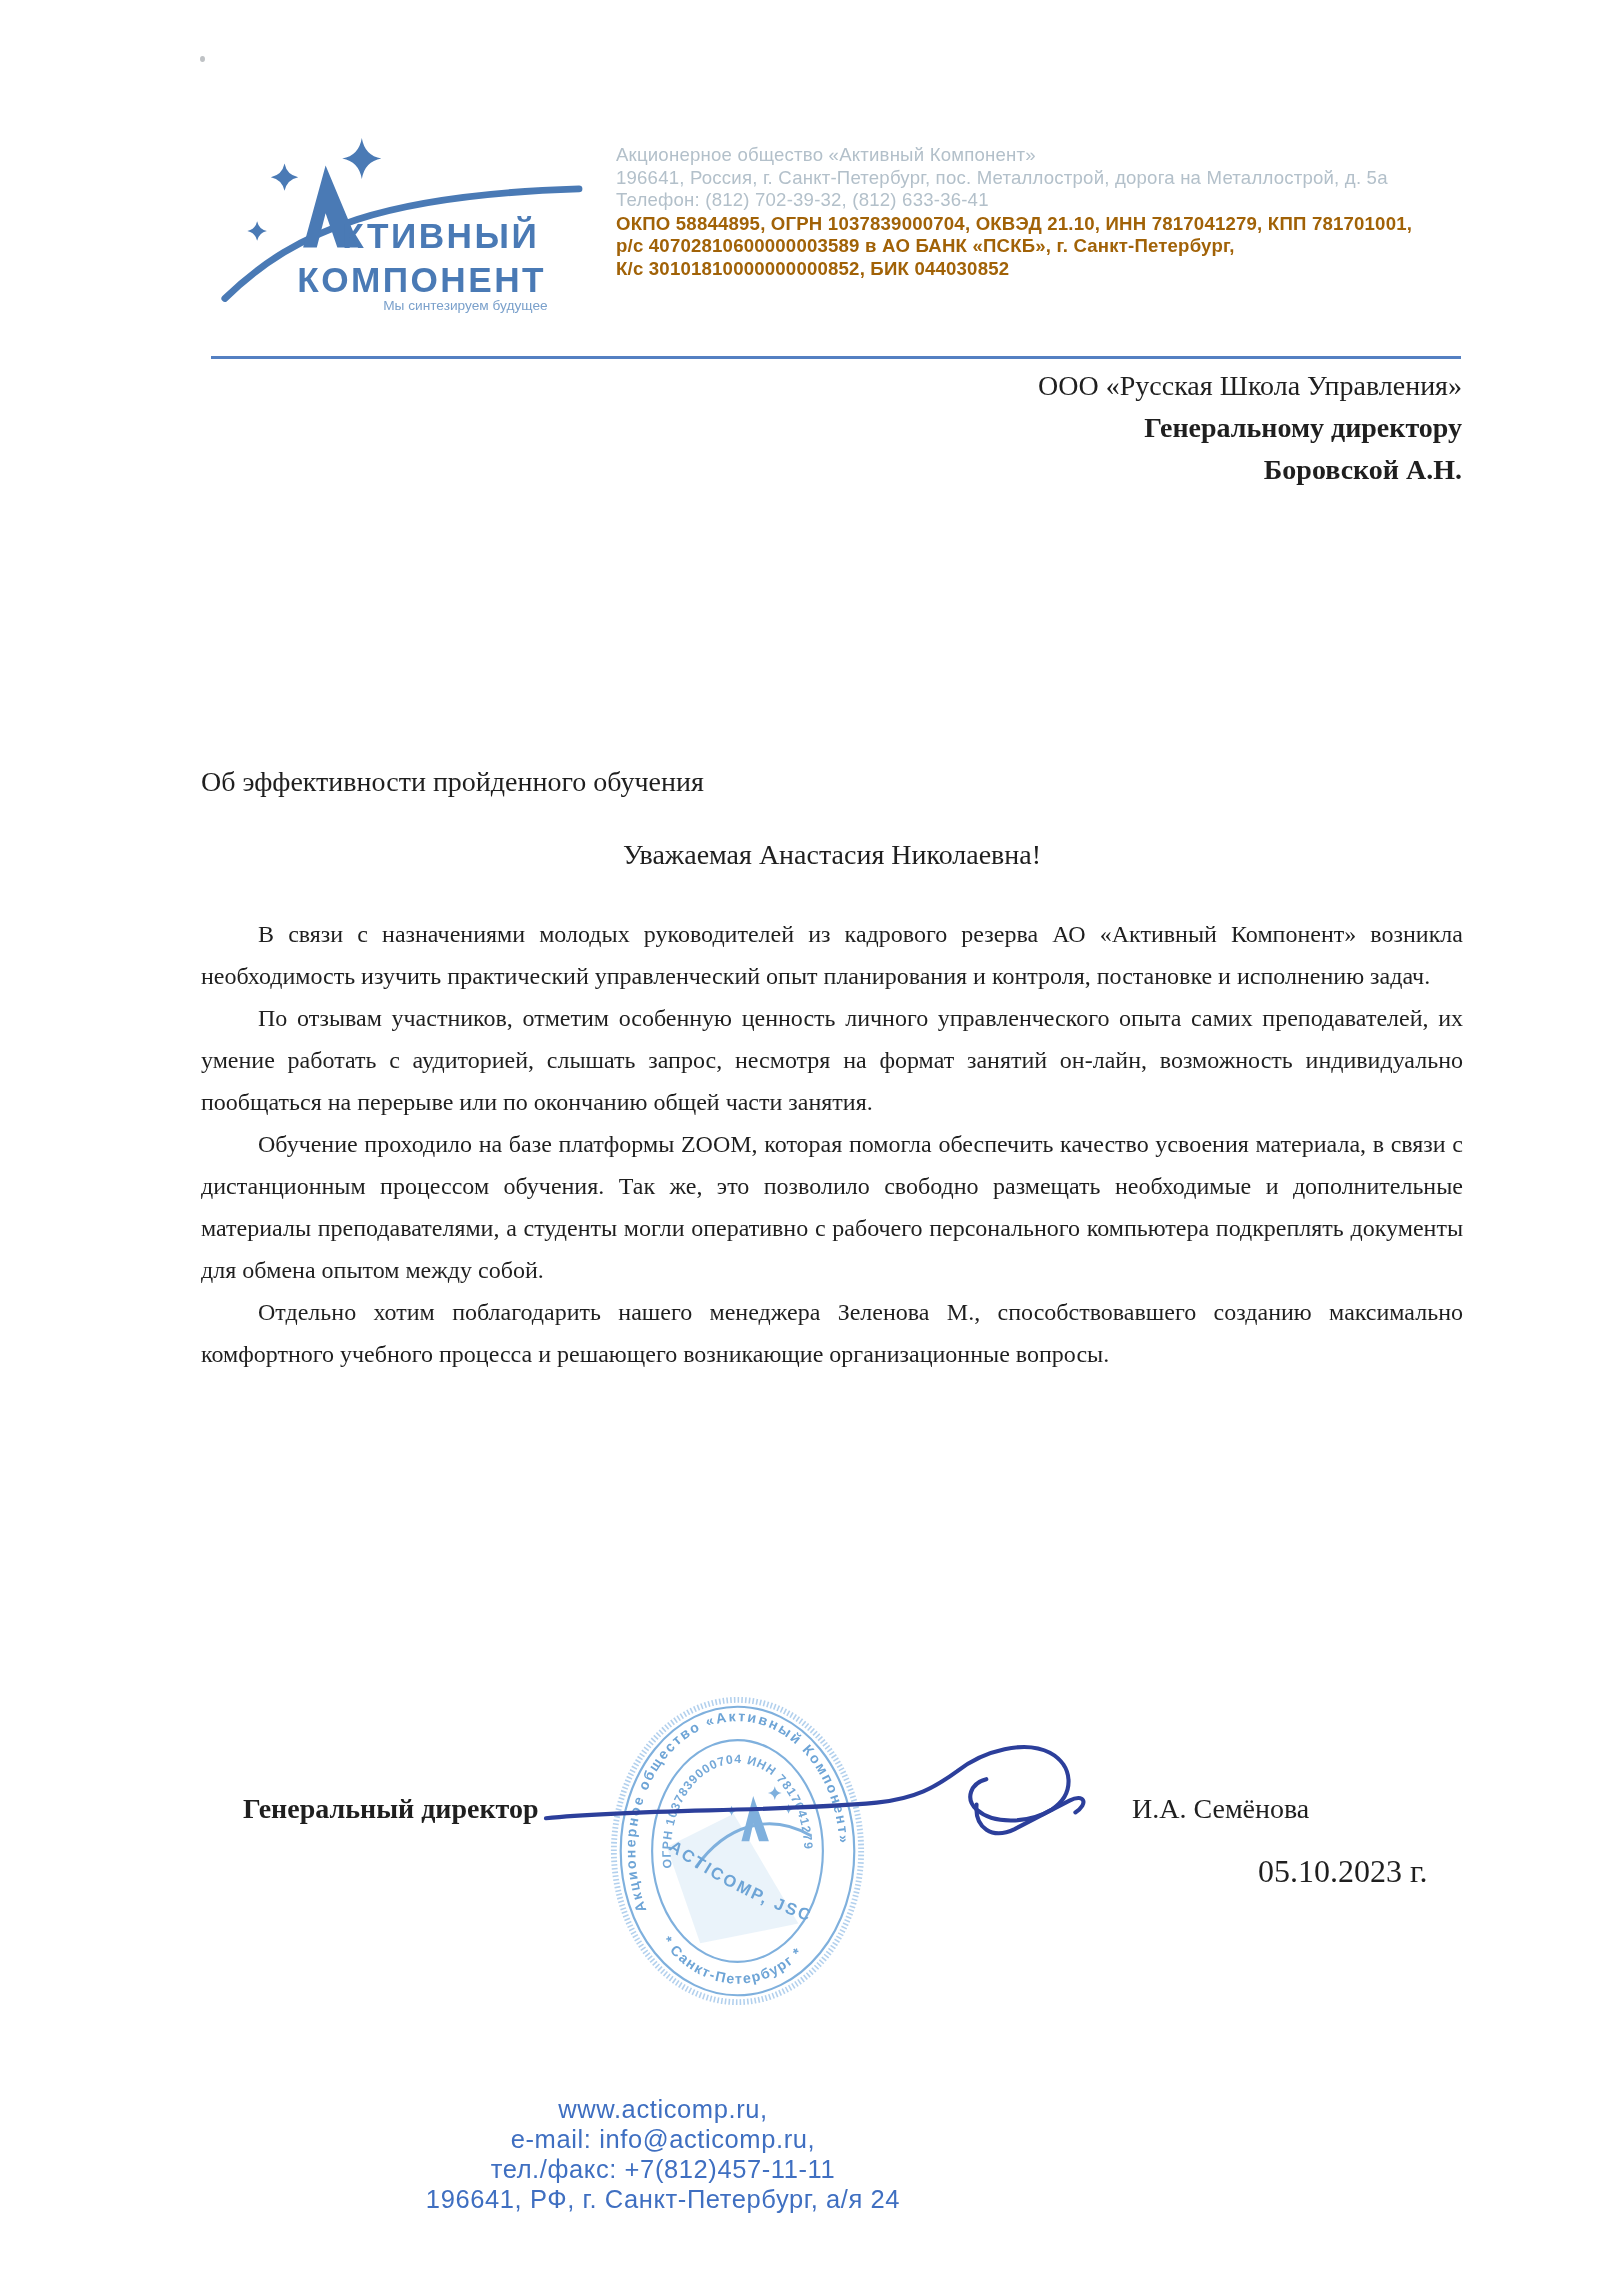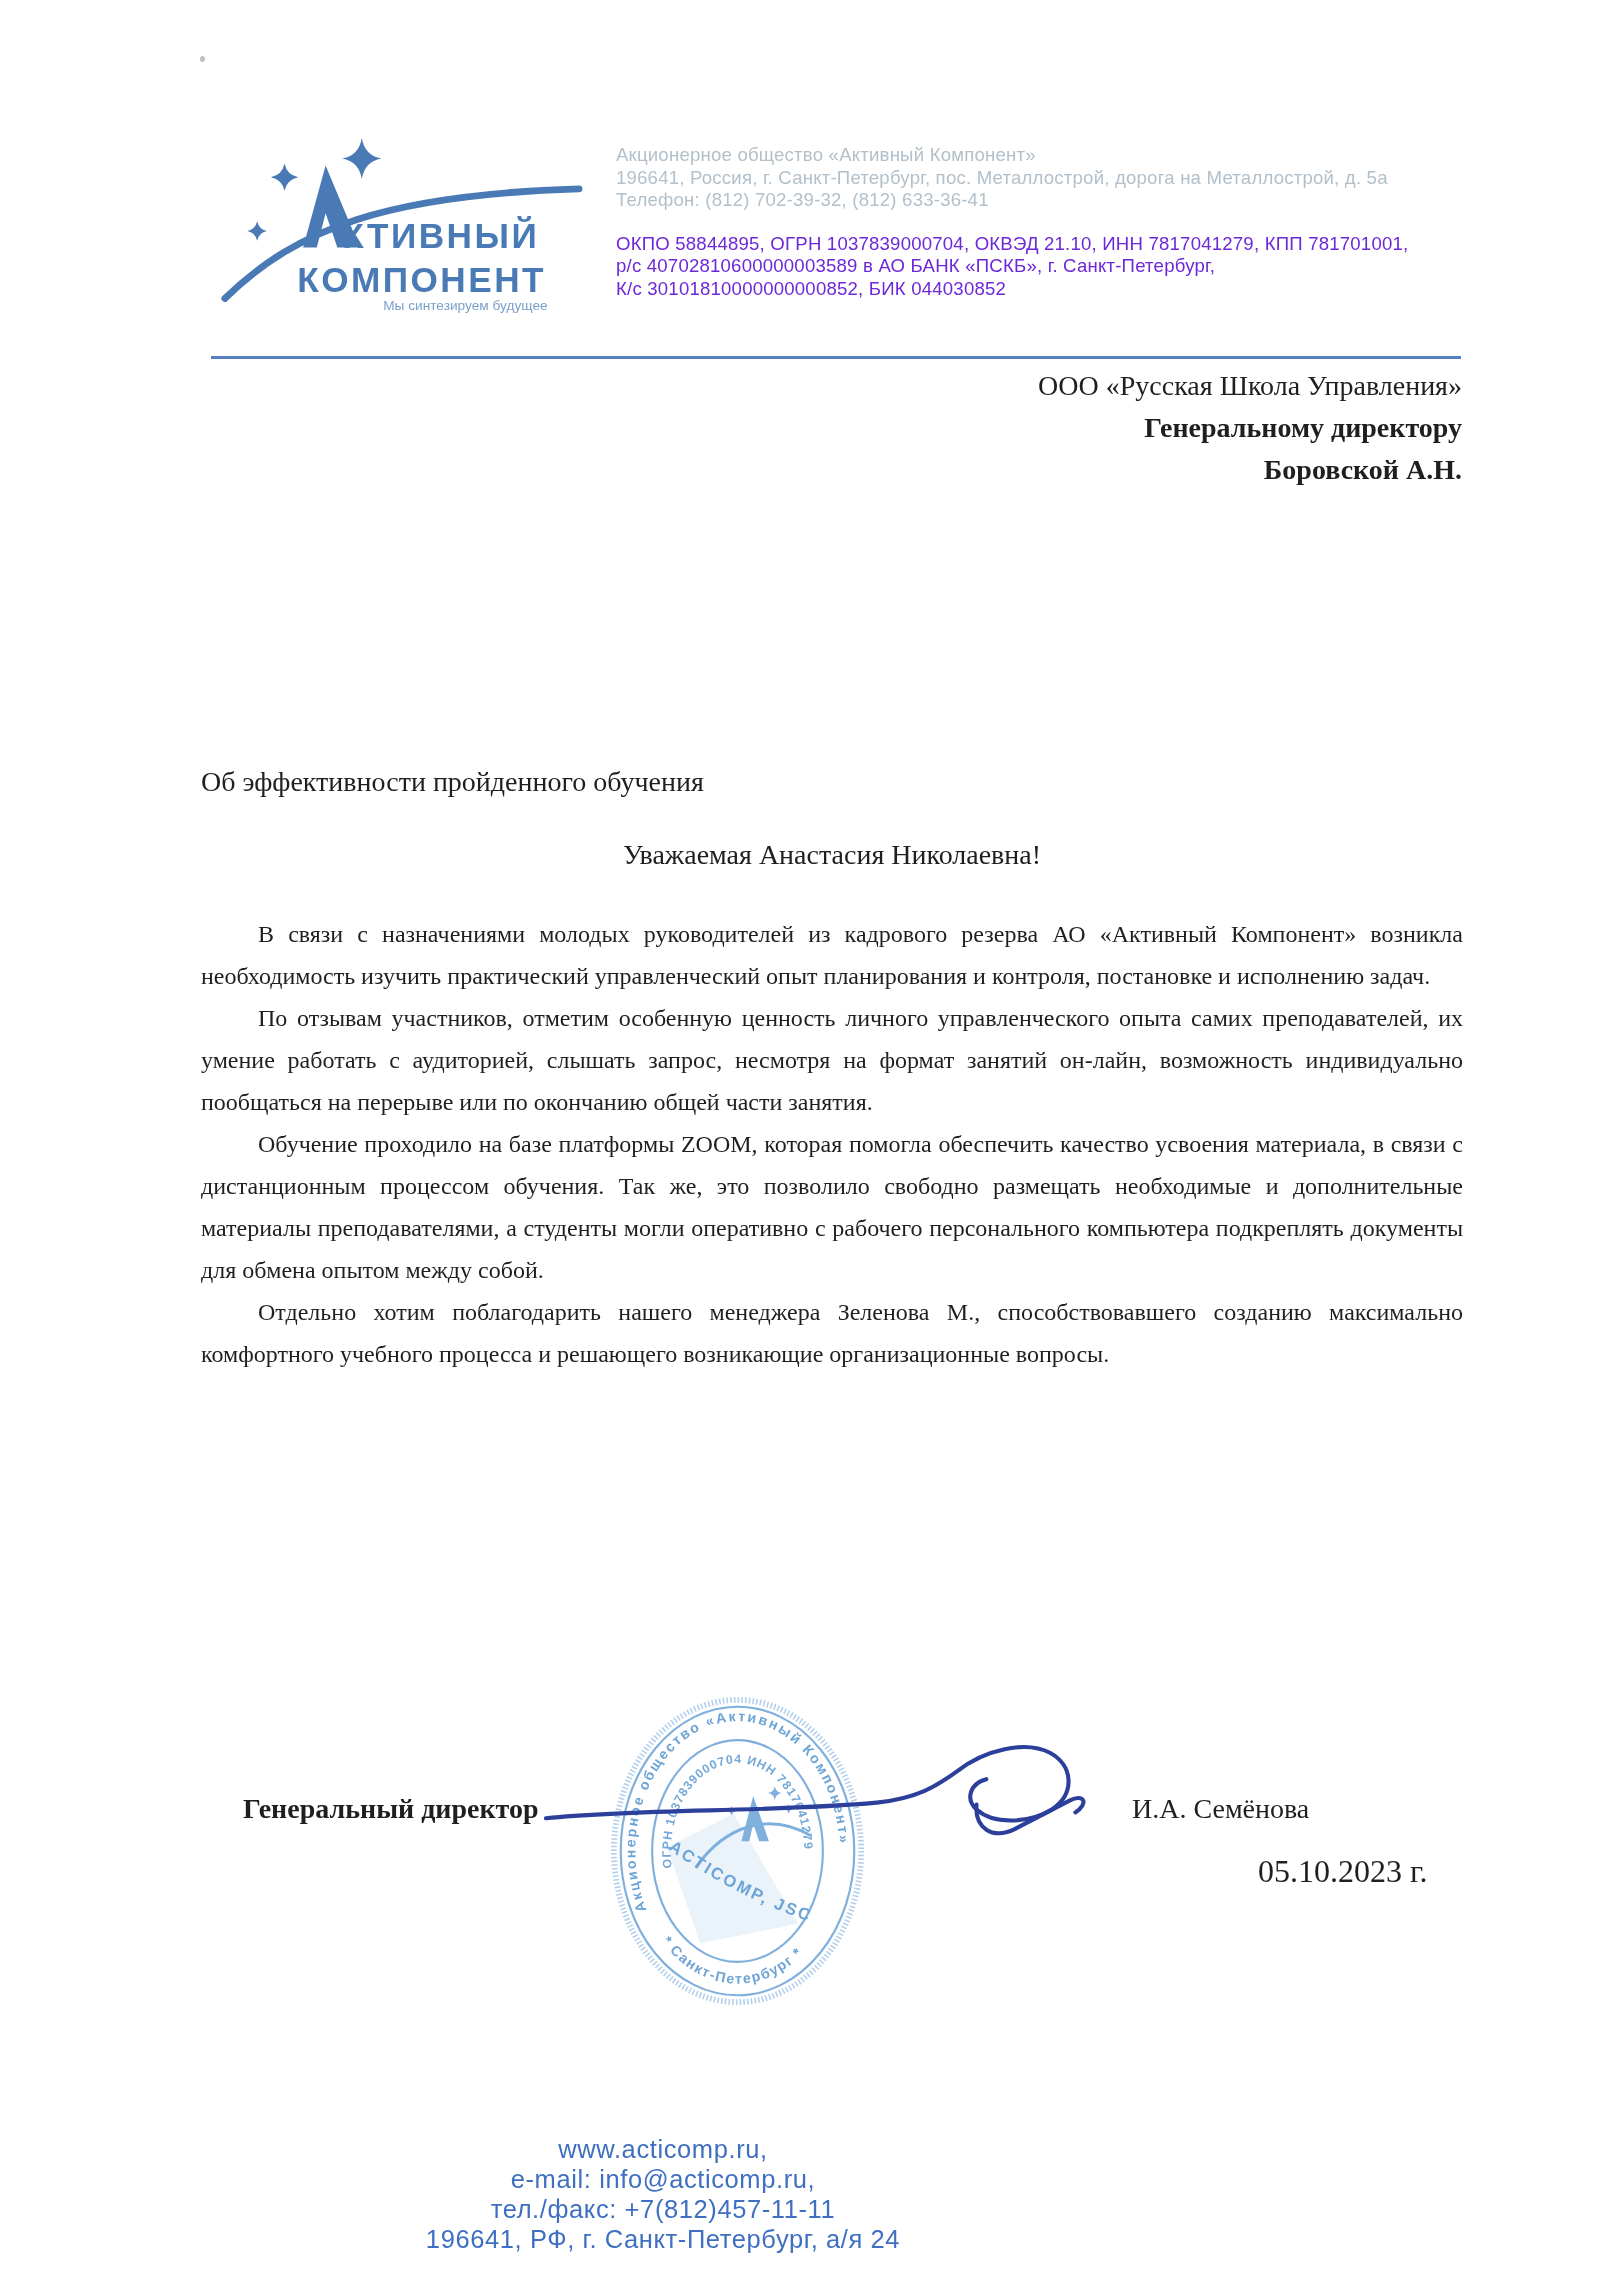--- a/index.html
+++ b/index.html
@@ -14,21 +14,21 @@
   .speck{position:absolute;left:200px;top:56px;width:4.9px;height:5.9px;border-radius:50%;
     background:#8a9096;opacity:.55;}
   
   .logo-svg{position:absolute;left:160px;top:93px;width:431px;height:225px;}
   .company-info{
     position:absolute;left:616px;top:144px;width:882px;
     font-family:"Liberation Sans", sans-serif;
     font-size:18.6px;line-height:22.5px;letter-spacing:0.2px;
     color:#b3c0ca;
   }
-  .company-info .block2{margin-top:21px;color:#6d28d9;}
+  .company-info .block2{margin-top:1px;color:#a16207;font-weight:bold;}
   .divider{position:absolute;left:211px;top:356px;width:1250px;height:2.9px;
     background:#5480c2;}
   
   .recipient{
     position:absolute;left:686px;top:365px;width:776px;
     text-align:right;font-size:28px;line-height:42px;
   }
   .recipient .b{font-weight:bold;}
   
   .subject{position:absolute;left:201px;top:766px;font-size:28px;}
@@ -45,21 +45,20 @@
   .sig-date{position:absolute;left:1258px;top:1853px;font-size:32px;}
   .stamp-svg{position:absolute;left:606px;top:1692px;width:263px;height:318px;}
   .sign-svg{position:absolute;left:534px;top:1740px;width:568px;height:137px;}
   
   .footer{
     position:absolute;left:0;top:2094px;width:1326px;
     text-align:center;
     font-family:"Liberation Sans", sans-serif;
     font-size:25.5px;line-height:30px;letter-spacing:0.6px;
     color:#3f6fc1;
-    margin-top:40px;
   }
   .stamp-text{font-family:"Liberation Sans", sans-serif;font-weight:bold;fill:#6da4d6;}
   .logo-word{font-family:"Liberation Sans", sans-serif;font-weight:600;fill:#4a7ab5;}
 </style>
 </head>
 <body>
 
 <div class="page">
 
   <div class="speck"></div>

